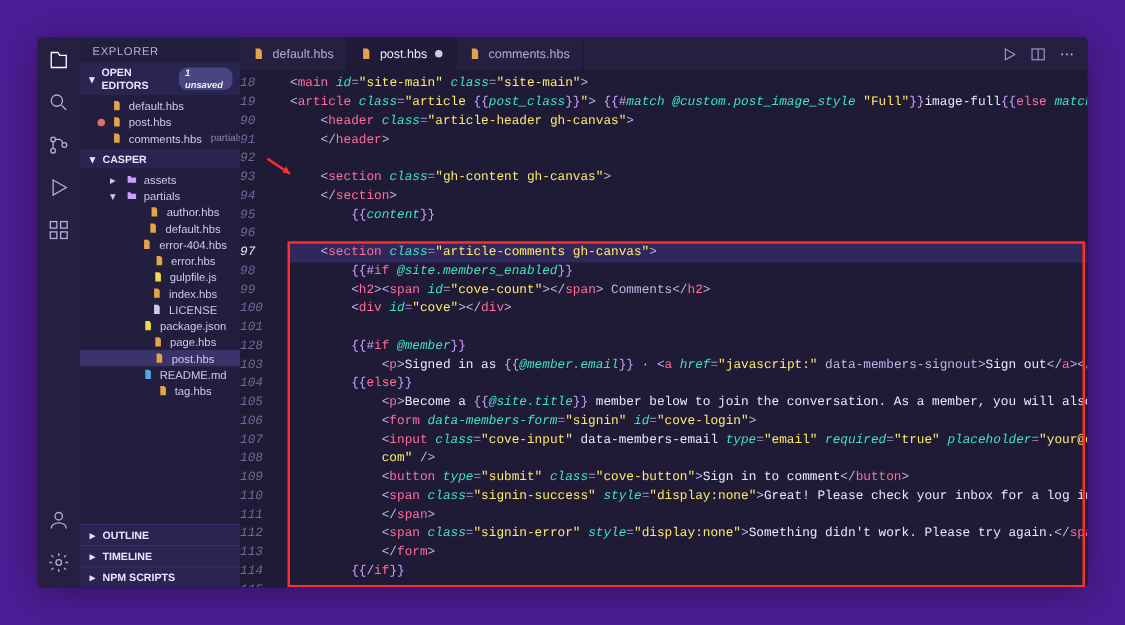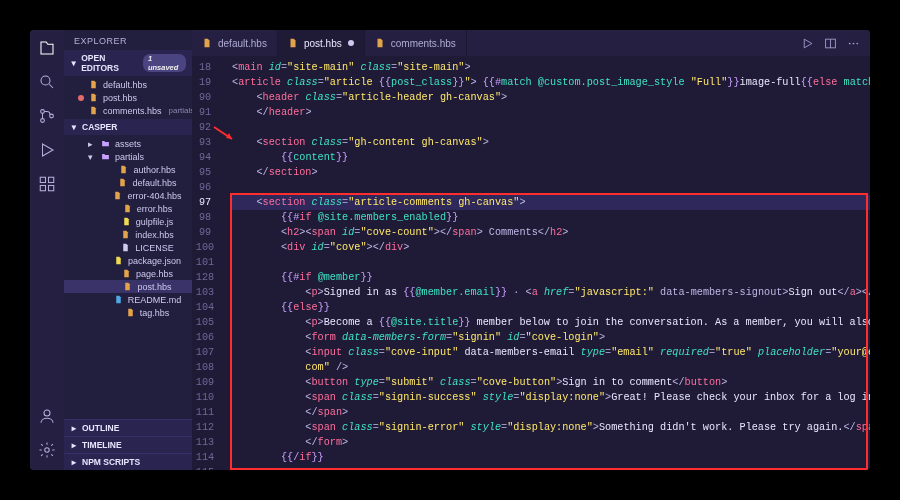--- a/index.html
+++ b/index.html
@@ -1,17 +1,17 @@
 <!DOCTYPE html>
 <html><head>
 <meta charset="utf-8">
 <style>
   * { margin: 0; padding: 0; box-sizing: border-box; }
   html, body { width: 900px; height: 500px; overflow: hidden; background: #e8e8ed; font-family: 'Segoe UI', Arial, sans-serif; }
-  .stage { position: relative; width: 900px; height: 500px; background: #000000; }
+  .stage { position: relative; width: 900px; height: 500px; background: #4c1d95; }
   .window { position: absolute; left: 30px; top: 30px; width: 840px; height: 440px; background: #1f1d36; box-shadow: 0 4px 30px rgba(0,0,0,0.35); border-radius: 4px; overflow: hidden; display: flex; }
   
   .activitybar { width: 34px; background: #252042; display: flex; flex-direction: column; align-items: center; padding-top: 8px; gap: 14px; }
   .activitybar .ico { width: 20px; height: 20px; display: flex; align-items: center; justify-content: center; color: #b4aedb; cursor: pointer; }
   .activitybar .ico.active { color: #ffffff; }
   .activitybar .ico svg { width: 18px; height: 18px; stroke: currentColor; fill: none; stroke-width: 1.4; }
   .activitybar .bottom { margin-top: auto; margin-bottom: 10px; display: flex; flex-direction: column; gap: 14px; align-items: center; }
   
   .sidebar { width: 128px; background: #221e3d; color: #c9c4e8; font-size: 9px; display: flex; flex-direction: column; }
   .side-title { padding: 6px 8px 4px 10px; font-size: 9px; letter-spacing: 0.5px; color: #b6b0d8; }
@@ -33,33 +33,33 @@
   .editor { flex: 1; display: flex; flex-direction: column; background: #1f1b37; min-width: 0; }
   .tabbar { height: 26px; background: #252042; display: flex; align-items: stretch; }
   .tab { display: flex; align-items: center; gap: 6px; padding: 0 10px; font-size: 10px; color: #b0abd4; border-right: 1px solid #1a1730; cursor: pointer; }
   .tab.active { background: #1f1b37; color: #eae6ff; }
   .tab .fico { width: 10px; height: 10px; }
   .tab .mod { width: 6px; height: 6px; border-radius: 50%; background: #cfc9ef; }
   .tabactions { margin-left: auto; display: flex; align-items: center; gap: 10px; padding: 0 10px; color: #a6a0cf; }
   .tabactions .aicon { width: 13px; height: 13px; cursor: pointer; }
   .code-wrap { flex: 1; position: relative; overflow: hidden; }
   .code { display: flex; font-family: Consolas, 'Courier New', monospace; font-size: 10.2px; line-height: 15px; }
-  .gutter { width: 34px; text-align: center; padding: 4px 8px 4px 0; color: #6e6898; user-select: none; }
+  .gutter { width: 34px; text-align: left; padding: 4px 8px 4px 0; color: #6e6898; user-select: none; font-style: italic; }
   .gutter div { height: 15px; }
   .gutter div.cur { color: #e8e4ff; }
   .lines { flex: 1; padding: 4px 0 4px 6px; color: #d9d4f5; position: relative; overflow: hidden; }
   .lines .ln { height: 15px; white-space: pre; }
   .lines .ln.hl { background: #2f295b; }
   
   .t-tag { color: #ff6e9c; }
   .t-attr { color: #3fe3c2; font-style: italic; }
   .t-op { color: #9d97c7; }
   .t-str { color: #ffe86b; }
   .t-hb { color: #c9a0ff; }
-  .t-var { color: #3fe3c2; }
+  .t-var { color: #3fe3c2; font-style: italic; }
   .t-txt { color: #eae6ff; }
   .t-kw { color: #ff6e9c; }
   .t-punc { color: #bdb7e4; }
   
   .hlbox { position: absolute; border: 2px solid #ff2d2d; pointer-events: none; }
   .arrow { position: absolute; pointer-events: none; }
   
   .fico svg { width: 100%; height: 100%; }
 </style>
 </head>
@@ -340,22 +340,22 @@
               <div>114</div>
               <div>115</div>
             </div>
           <div class="lines" id="lines">
               <div class="ln"><span class="t-punc">&lt;</span><span class="t-tag">main</span><span class="t-txt"> </span><span class="t-attr">id</span><span class="t-op">=</span><span class="t-str">"site-main"</span><span class="t-txt"> </span><span class="t-attr">class</span><span class="t-op">=</span><span class="t-str">"site-main"</span><span class="t-punc">&gt;</span></div>
               <div class="ln"><span class="t-punc">&lt;</span><span class="t-tag">article</span><span class="t-txt"> </span><span class="t-attr">class</span><span class="t-op">=</span><span class="t-str">"article </span><span class="t-hb">{{</span><span class="t-var">post_class</span><span class="t-hb">}}</span><span class="t-str">"</span><span class="t-punc">&gt; </span><span class="t-hb">{{#</span><span class="t-var">match</span><span class="t-txt"> </span><span class="t-var">@custom.post_image_style</span><span class="t-txt"> </span><span class="t-str">"Full"</span><span class="t-hb">}}</span><span class="t-txt">image-full</span><span class="t-hb">{{</span><span class="t-kw">else</span><span class="t-var"> match</span></div>
               <div class="ln"><span class="t-punc">    &lt;</span><span class="t-tag">header</span><span class="t-txt"> </span><span class="t-attr">class</span><span class="t-op">=</span><span class="t-str">"article-header gh-canvas"</span><span class="t-punc">&gt;</span></div>
               <div class="ln"><span class="t-punc">    &lt;/</span><span class="t-tag">header</span><span class="t-punc">&gt;</span></div>
               <div class="ln"><span class="t-txt"></span></div>
               <div class="ln"><span class="t-punc">    &lt;</span><span class="t-tag">section</span><span class="t-txt"> </span><span class="t-attr">class</span><span class="t-op">=</span><span class="t-str">"gh-content gh-canvas"</span><span class="t-punc">&gt;</span></div>
+              <div class="ln"><span class="t-punc">    &lt;/</span><span class="t-tag">section</span><span class="t-punc">&gt;</span></div>
               <div class="ln"><span class="t-txt">        </span><span class="t-hb">{{</span><span class="t-var">content</span><span class="t-hb">}}</span></div>
-              <div class="ln"><span class="t-punc">    &lt;/</span><span class="t-tag">section</span><span class="t-punc">&gt;</span></div>
               <div class="ln"><span class="t-txt"></span></div>
               <div class="ln hl"><span class="t-punc">    &lt;</span><span class="t-tag">section</span><span class="t-txt"> </span><span class="t-attr">class</span><span class="t-op">=</span><span class="t-str">"article-comments gh-canvas"</span><span class="t-punc">&gt;</span></div>
               <div class="ln"><span class="t-txt">        </span><span class="t-hb">{{#</span><span class="t-kw">if</span><span class="t-txt"> </span><span class="t-var">@site.members_enabled</span><span class="t-hb">}}</span></div>
               <div class="ln"><span class="t-punc">        &lt;</span><span class="t-tag">h2</span><span class="t-punc">&gt;&lt;</span><span class="t-tag">span</span><span class="t-txt"> </span><span class="t-attr">id</span><span class="t-op">=</span><span class="t-str">"cove-count"</span><span class="t-punc">&gt;&lt;/</span><span class="t-tag">span</span><span class="t-punc">&gt; Comments&lt;/</span><span class="t-tag">h2</span><span class="t-punc">&gt;</span></div>
               <div class="ln"><span class="t-punc">        &lt;</span><span class="t-tag">div</span><span class="t-txt"> </span><span class="t-attr">id</span><span class="t-op">=</span><span class="t-str">"cove"</span><span class="t-punc">&gt;&lt;/</span><span class="t-tag">div</span><span class="t-punc">&gt;</span></div>
               <div class="ln"><span class="t-txt"></span></div>
               <div class="ln"><span class="t-txt">        </span><span class="t-hb">{{#</span><span class="t-kw">if</span><span class="t-txt"> </span><span class="t-var">@member</span><span class="t-hb">}}</span></div>
               <div class="ln"><span class="t-punc">            &lt;</span><span class="t-tag">p</span><span class="t-punc">&gt;</span><span class="t-txt">Signed in as </span><span class="t-hb">{{</span><span class="t-var">@member.email</span><span class="t-hb">}}</span><span class="t-punc"> · &lt;</span><span class="t-tag">a</span><span class="t-txt"> </span><span class="t-attr">href</span><span class="t-op">=</span><span class="t-str">"javascript:"</span><span class="t-punc"> data-members-signout&gt;</span><span class="t-txt">Sign out</span><span class="t-punc">&lt;/</span><span class="t-tag">a</span><span class="t-punc">&gt;&lt;/</span></div>
               <div class="ln"><span class="t-txt">        </span><span class="t-hb">{{</span><span class="t-kw">else</span><span class="t-hb">}}</span></div>
               <div class="ln"><span class="t-punc">            &lt;</span><span class="t-tag">p</span><span class="t-punc">&gt;</span><span class="t-txt">Become a </span><span class="t-hb">{{</span><span class="t-var">@site.title</span><span class="t-hb">}}</span><span class="t-txt"> member below to join the conversation. As a member, you will also</span></div>

